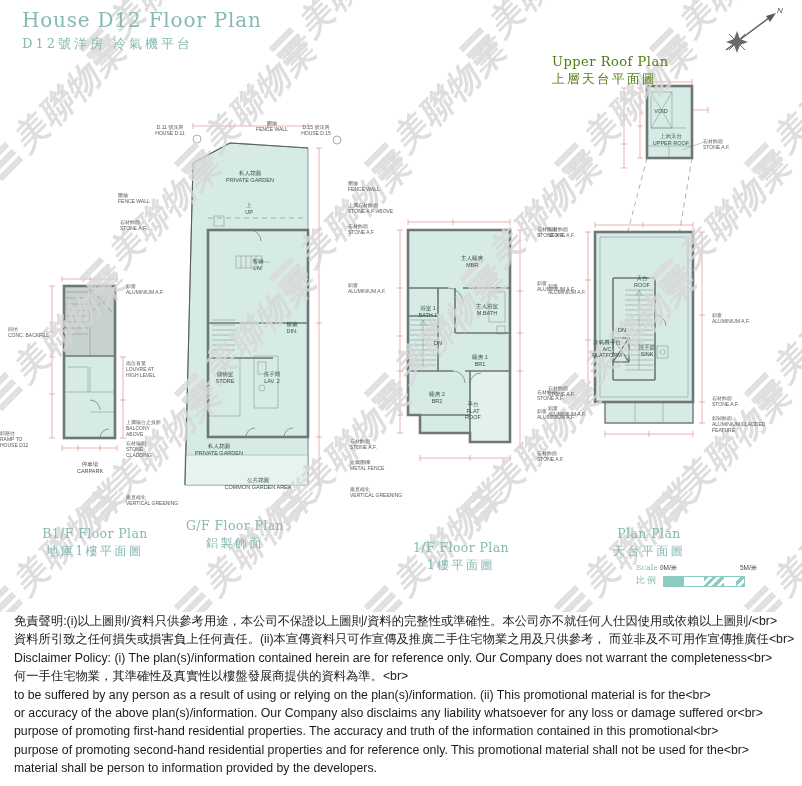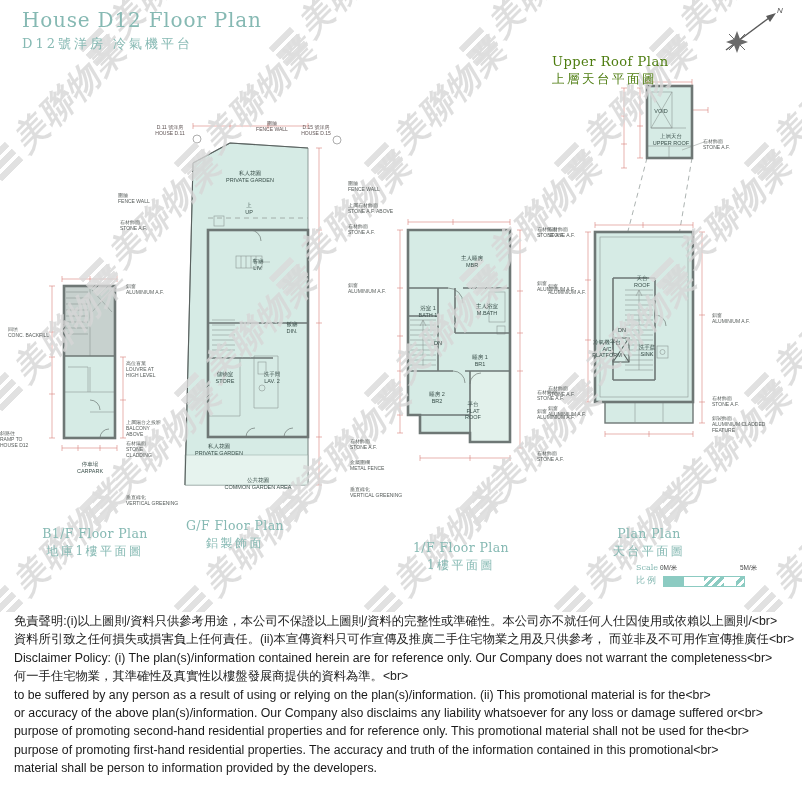--- a/index.html
+++ b/index.html
@@ -447,18 +447,18 @@
     <div class="s4"></div>
   </div>
 
   <div class="disc">
     <div>免責聲明:(i)以上圖則/資料只供參考用途，本公司不保證以上圖則/資料的完整性或準確性。本公司亦不就任何人仕因使用或依賴以上圖則/&lt;br&gt;</div>
     <div>資料所引致之任何損失或損害負上任何責任。(ii)本宣傳資料只可作宣傳及推廣二手住宅物業之用及只供參考， 而並非及不可用作宣傳推廣任&lt;br&gt;</div>
     <div>Disclaimer Policy: (i) The plan(s)/information contained herein are for reference only. Our Company does not warrant the completeness&lt;br&gt;</div>
     <div>何一手住宅物業，其準確性及真實性以樓盤發展商提供的資料為準。&lt;br&gt;</div>
     <div>to be suffered by any person as a result of using or relying on the plan(s)/information. (ii) This promotional material is for the&lt;br&gt;</div>
     <div>or accuracy of the above plan(s)/information. Our Company also disclaims any liability whatsoever for any loss or damage suffered or&lt;br&gt;</div>
+    <div>purpose of promoting first-hand residential properties. The accuracy and truth of the information contained in this promotional&lt;br&gt;</div>
     <div>purpose of promoting second-hand residential properties and for reference only. This promotional material shall not be used for the&lt;br&gt;</div>
-    <div>purpose of promoting first-hand residential properties. The accuracy and truth of the information contained in this promotional&lt;br&gt;</div>
     <div>material shall be person to information provided by the developers.</div>
   </div>
 
 </div>
 
 </body></html>

